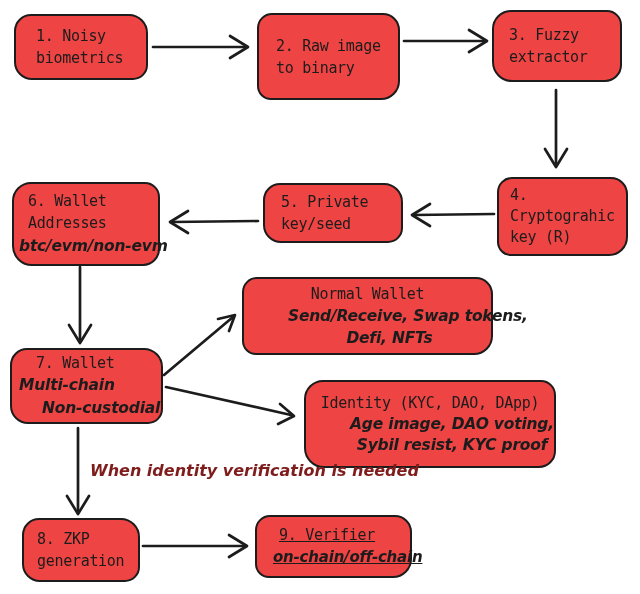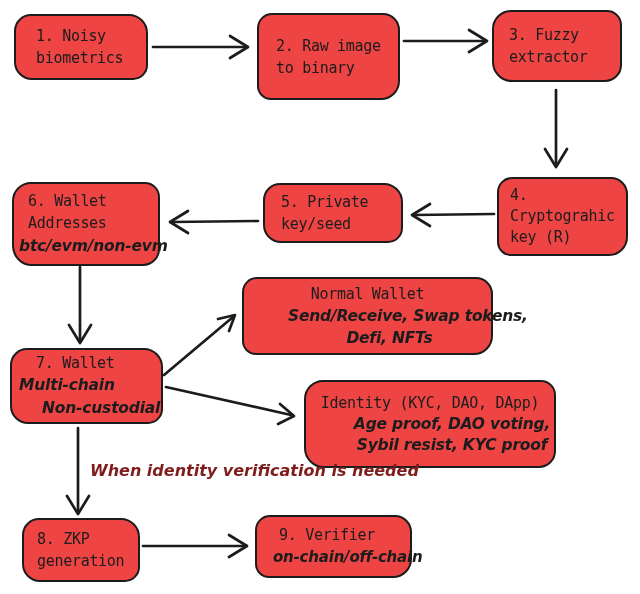--- a/index.html
+++ b/index.html
@@ -144,29 +144,29 @@
   </div>
 
   <div class="node r2" style="left:242px;top:277px;width:251px;height:78px;">
     <div class="ln center">Normal Wallet</div>
     <div class="ln script center" style="font-size:15.5px;line-height:22px;">Send/Receive, Swap tokens,</div>
     <div class="ln script center" style="font-size:15.5px;line-height:22px;">Defi, NFTs</div>
   </div>
 
   <div class="node r3" style="left:304px;top:380px;width:252px;height:88px;">
     <div class="ln center" style="line-height:21px;">Identity (KYC, DAO, DApp)</div>
-    <div class="ln script center" style="font-size:15.5px;line-height:21px;">Age proof, DAO voting,</div>
+    <div class="ln script center" style="font-size:15.5px;line-height:21px;">Age image, DAO voting,</div>
     <div class="ln script center" style="font-size:15.5px;line-height:21px;">Sybil resist, KYC proof</div>
   </div>
 
   <div class="node r1" style="left:22px;top:518px;width:118px;height:64px;">
     <div class="ln" style="padding-left:13px;">8. ZKP</div>
     <div class="ln" style="padding-left:13px;">generation</div>
   </div>
 
-  <div class="node r2" style="left:255px;top:515px;width:157px;height:63px;">
+  <div class="node r2" style="left:255px;top:515px;width:157px;height:63px;text-decoration:underline;">
     <div class="ln" style="padding-left:22px;">9. Verifier</div>
     <div class="ln script" style="padding-left:16px;font-size:15px;line-height:23px;">on-chain/off-chain</div>
   </div>
 
   <div class="edge-label">When identity verification is needed</div>
 
 </div>
 
 </body></html>

